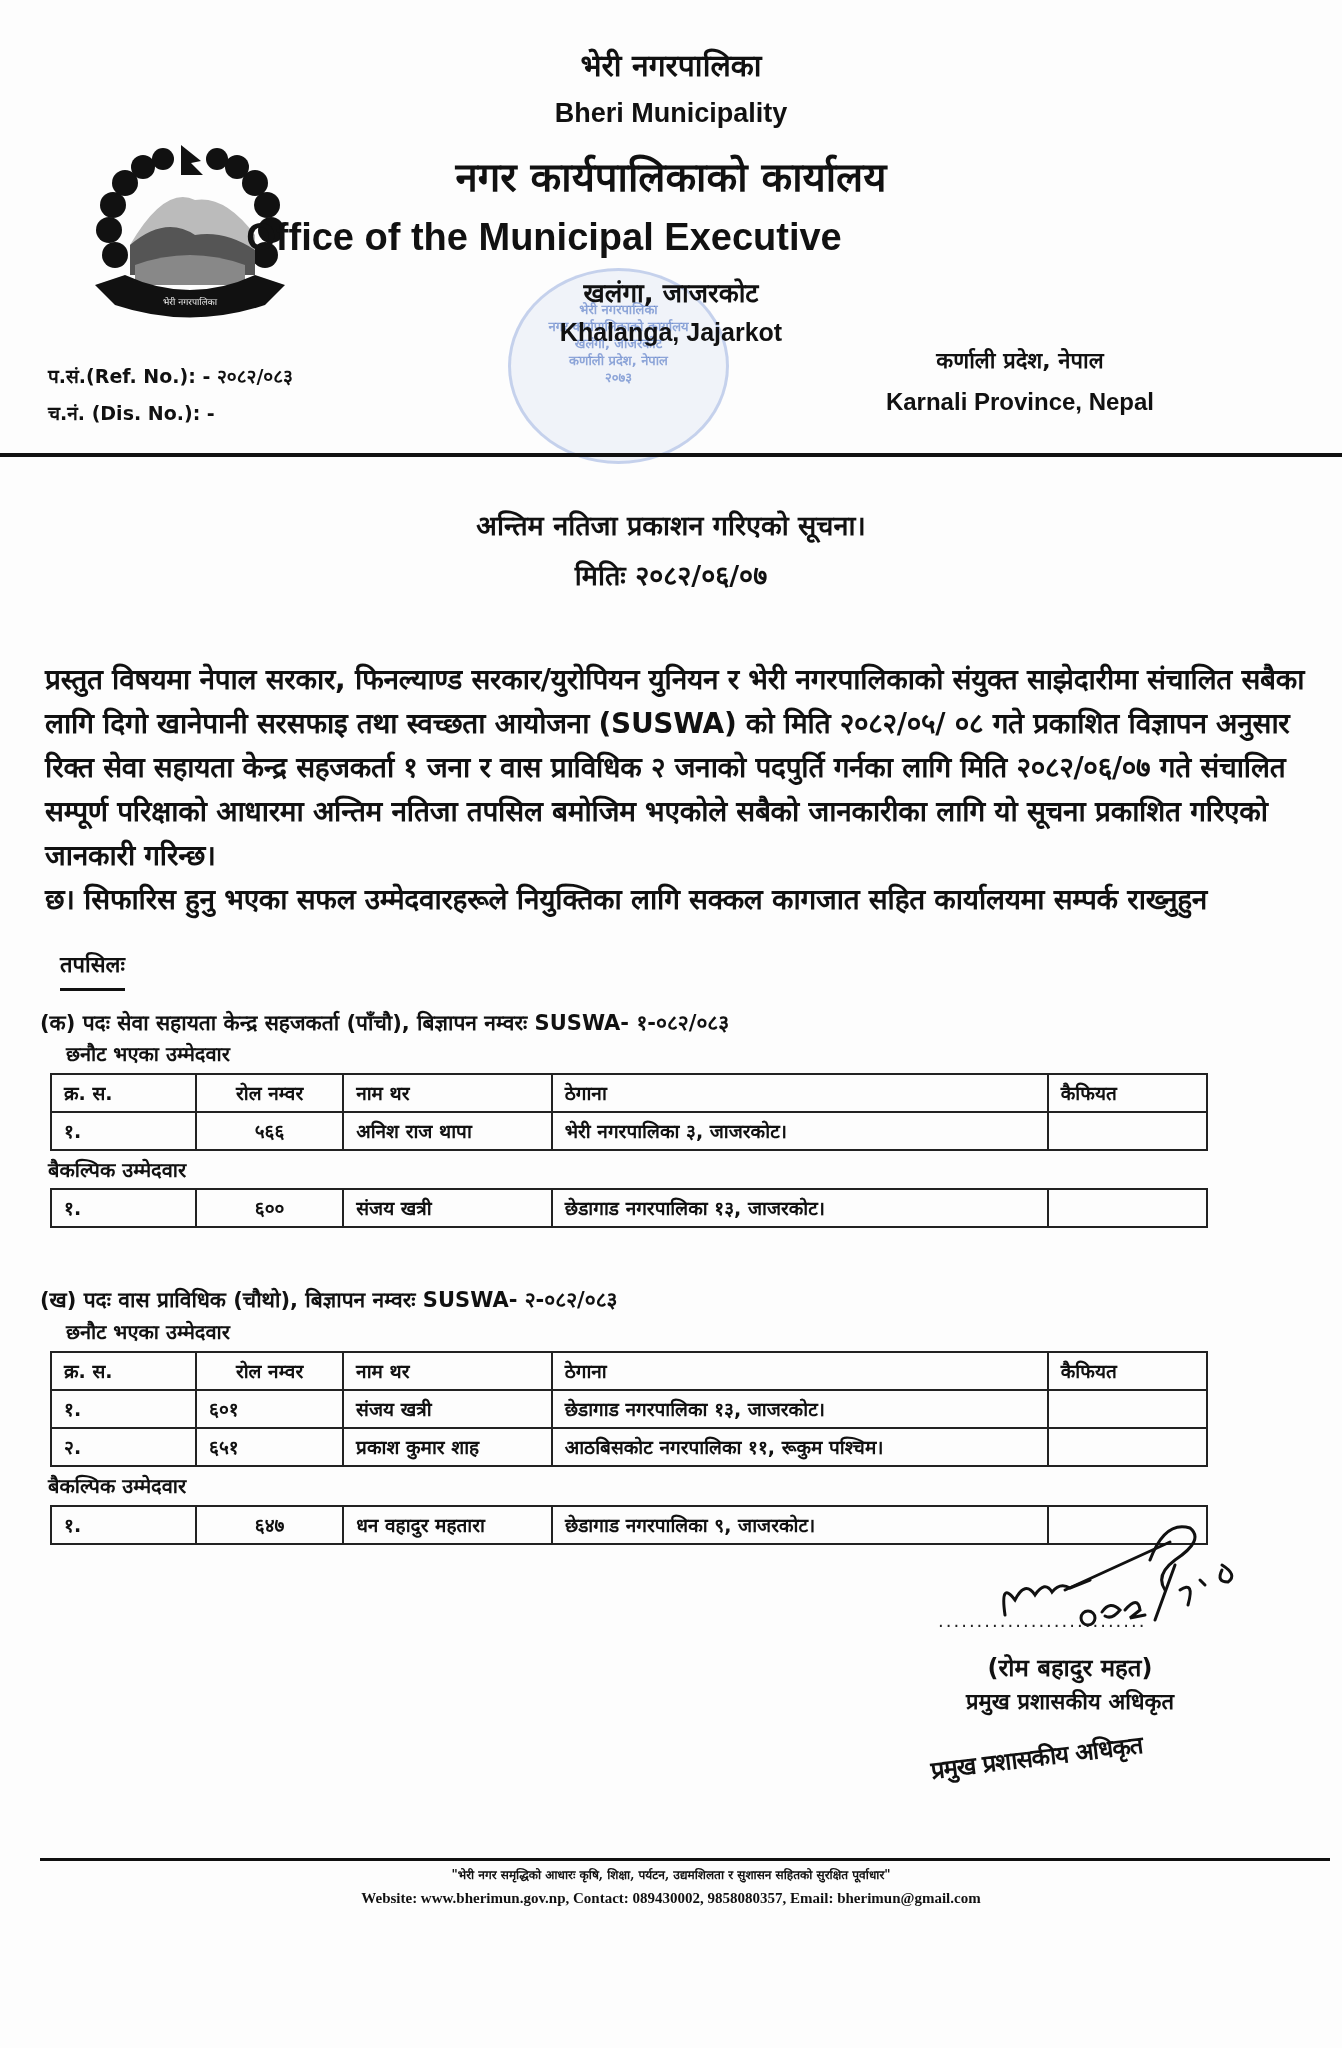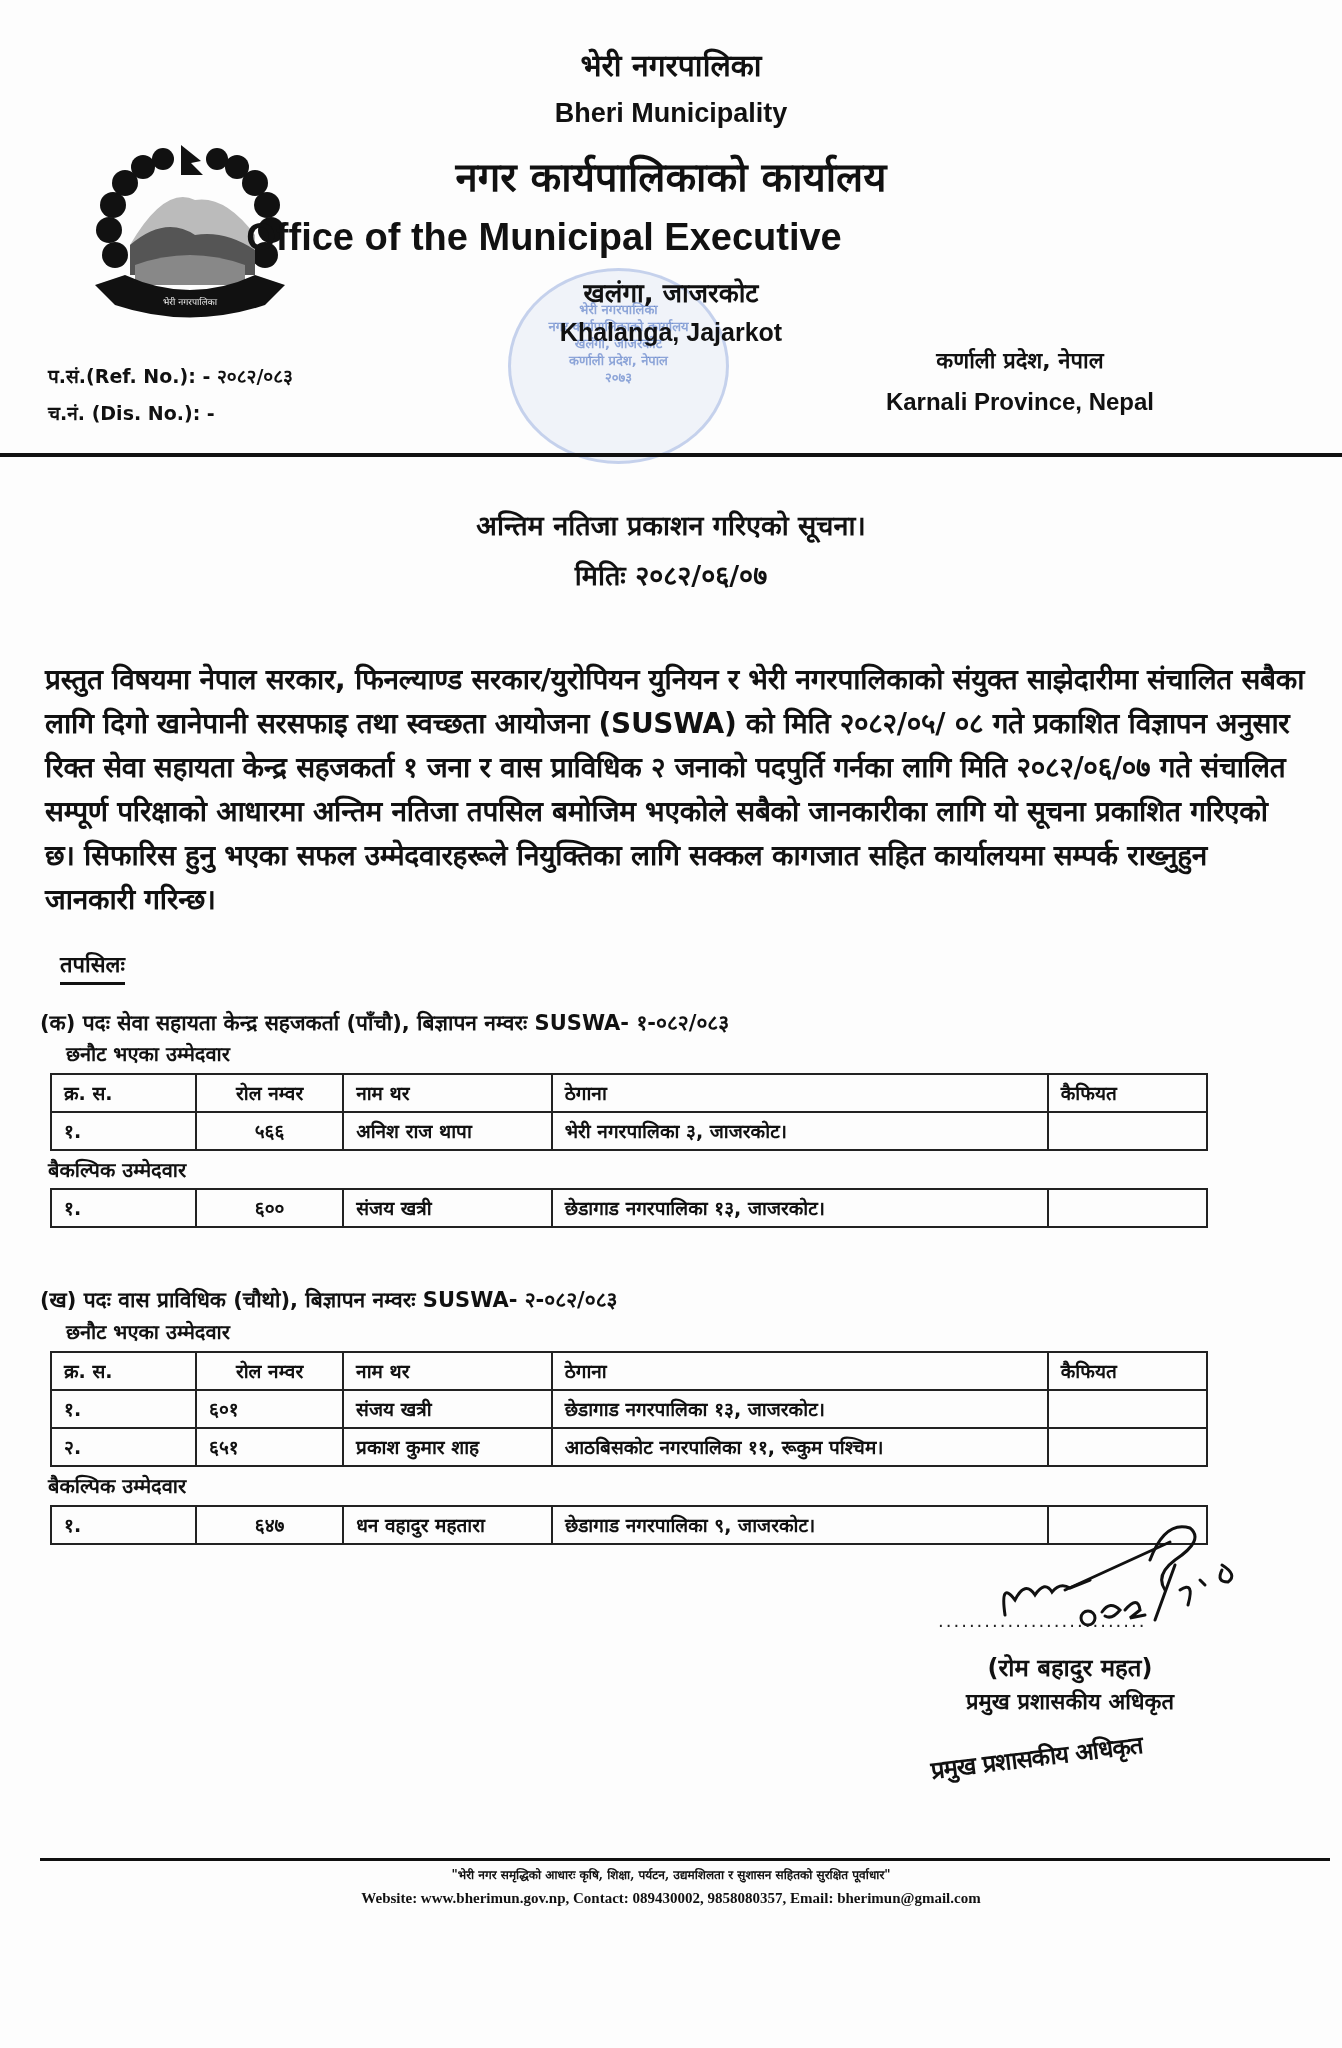--- a/index.html
+++ b/index.html
@@ -22,21 +22,21 @@
   .h-np-loc { top: 274px; left: 0; width: 1342px; font-size: 26px; font-weight: bold; }
   .h-en-loc { top: 318px; left: 0; width: 1342px; font-size: 25px; font-weight: bold; font-family: "Liberation Sans", sans-serif; }
   .ref { left: 48px; font-size: 19px; font-weight: bold; text-align: right; }
   .prov-np { left: 860px; width: 320px; top: 344px; font-size: 22px; font-weight: bold; text-align: center; }
   .prov-en { left: 860px; width: 320px; top: 388px; font-size: 24px; font-weight: bold; text-align: center; font-family: "Liberation Sans", sans-serif; }
   .rule { left: 0; top: 453px; width: 1342px; height: 4px; background: #111; }
   .title { top: 506px; left: 0; width: 1342px; font-size: 27px; font-weight: bold; }
   .date { top: 556px; left: 0; width: 1342px; font-size: 27px; font-weight: bold; }
   .body-para { left: 45px; top: 658px; width: 1180px; font-size: 28px; line-height: 44px; font-weight: bold; letter-spacing: -0.3px; }
   .body-para .ln { display: block; white-space: nowrap; }
-  .tapasil { left: 60px; top: 948px; font-size: 22px; font-weight: bold; border-bottom: 3px solid #111; padding-bottom: 4px; }
+  .tapasil { left: 60px; top: 948px; font-size: 22px; font-weight: bold; border-bottom: 3px solid #111; padding-bottom: 10px; }
   .post { left: 40px; font-size: 21px; font-weight: bold; white-space: nowrap; }
   .sub { left: 66px; font-size: 20px; font-weight: bold; }
   .sub2 { left: 48px; font-size: 20px; font-weight: bold; }
   table.res { position: absolute; left: 50px; width: 1158px; border-collapse: collapse; font-size: 19px; font-weight: bold; }
   table.res td, table.res th { border: 2.5px solid #222; height: 36px; padding: 0 12px; text-align: left; font-weight: bold; }
   table.res .c1 { width: 120px; text-align: left; }
   table.res .c2 { width: 122px; text-align: center; margin-left: 48px; }
   table.res .c3 { width: 184px; }
   table.res .c4 { width: 474px; }
   table.res .c5 { width: 134px; }
@@ -102,22 +102,22 @@
 <div class="abs rule"></div>
 
 <div class="abs center title">अन्तिम नतिजा प्रकाशन गरिएको सूचना।</div>
 <div class="abs center date">मितिः २०८२/०६/०७</div>
 
 <div class="abs body-para">
   <span class="ln">प्रस्तुत विषयमा नेपाल सरकार, फिनल्याण्ड सरकार/युरोपियन युनियन र भेरी नगरपालिकाको संयुक्त साझेदारीमा संचालित सबैका</span>
   <span class="ln">लागि दिगो खानेपानी सरसफाइ तथा स्वच्छता आयोजना (SUSWA) को मिति २०८२/०५/ ०८ गते प्रकाशित विज्ञापन अनुसार</span>
   <span class="ln">रिक्त सेवा सहायता केन्द्र सहजकर्ता १ जना र वास प्राविधिक २ जनाको पदपुर्ति गर्नका लागि मिति २०८२/०६/०७ गते संचालित</span>
   <span class="ln">सम्पूर्ण परिक्षाको आधारमा अन्तिम नतिजा तपसिल बमोजिम भएकोले सबैको जानकारीका लागि यो सूचना प्रकाशित गरिएको</span>
+  <span class="ln">जानकारी गरिन्छ।</span>
   <span class="ln">छ। सिफारिस हुनु भएका सफल उम्मेदवारहरूले नियुक्तिका लागि सक्कल कागजात सहित कार्यालयमा सम्पर्क राख्नुहुन</span>
-  <span class="ln">जानकारी गरिन्छ।</span>
 </div>
 
 <div class="abs tapasil">तपसिलः</div>
 
 <div class="abs post" style="top:1008px;">(क) पदः सेवा सहायता केन्द्र सहजकर्ता (पाँचौ), बिज्ञापन नम्वरः SUSWA- १-०८२/०८३</div>
 <div class="abs sub" style="top:1040px;">छनौट भएका उम्मेदवार</div>
 
 <table class="res" style="top:1073px;">
   <tbody>
       <tr>

